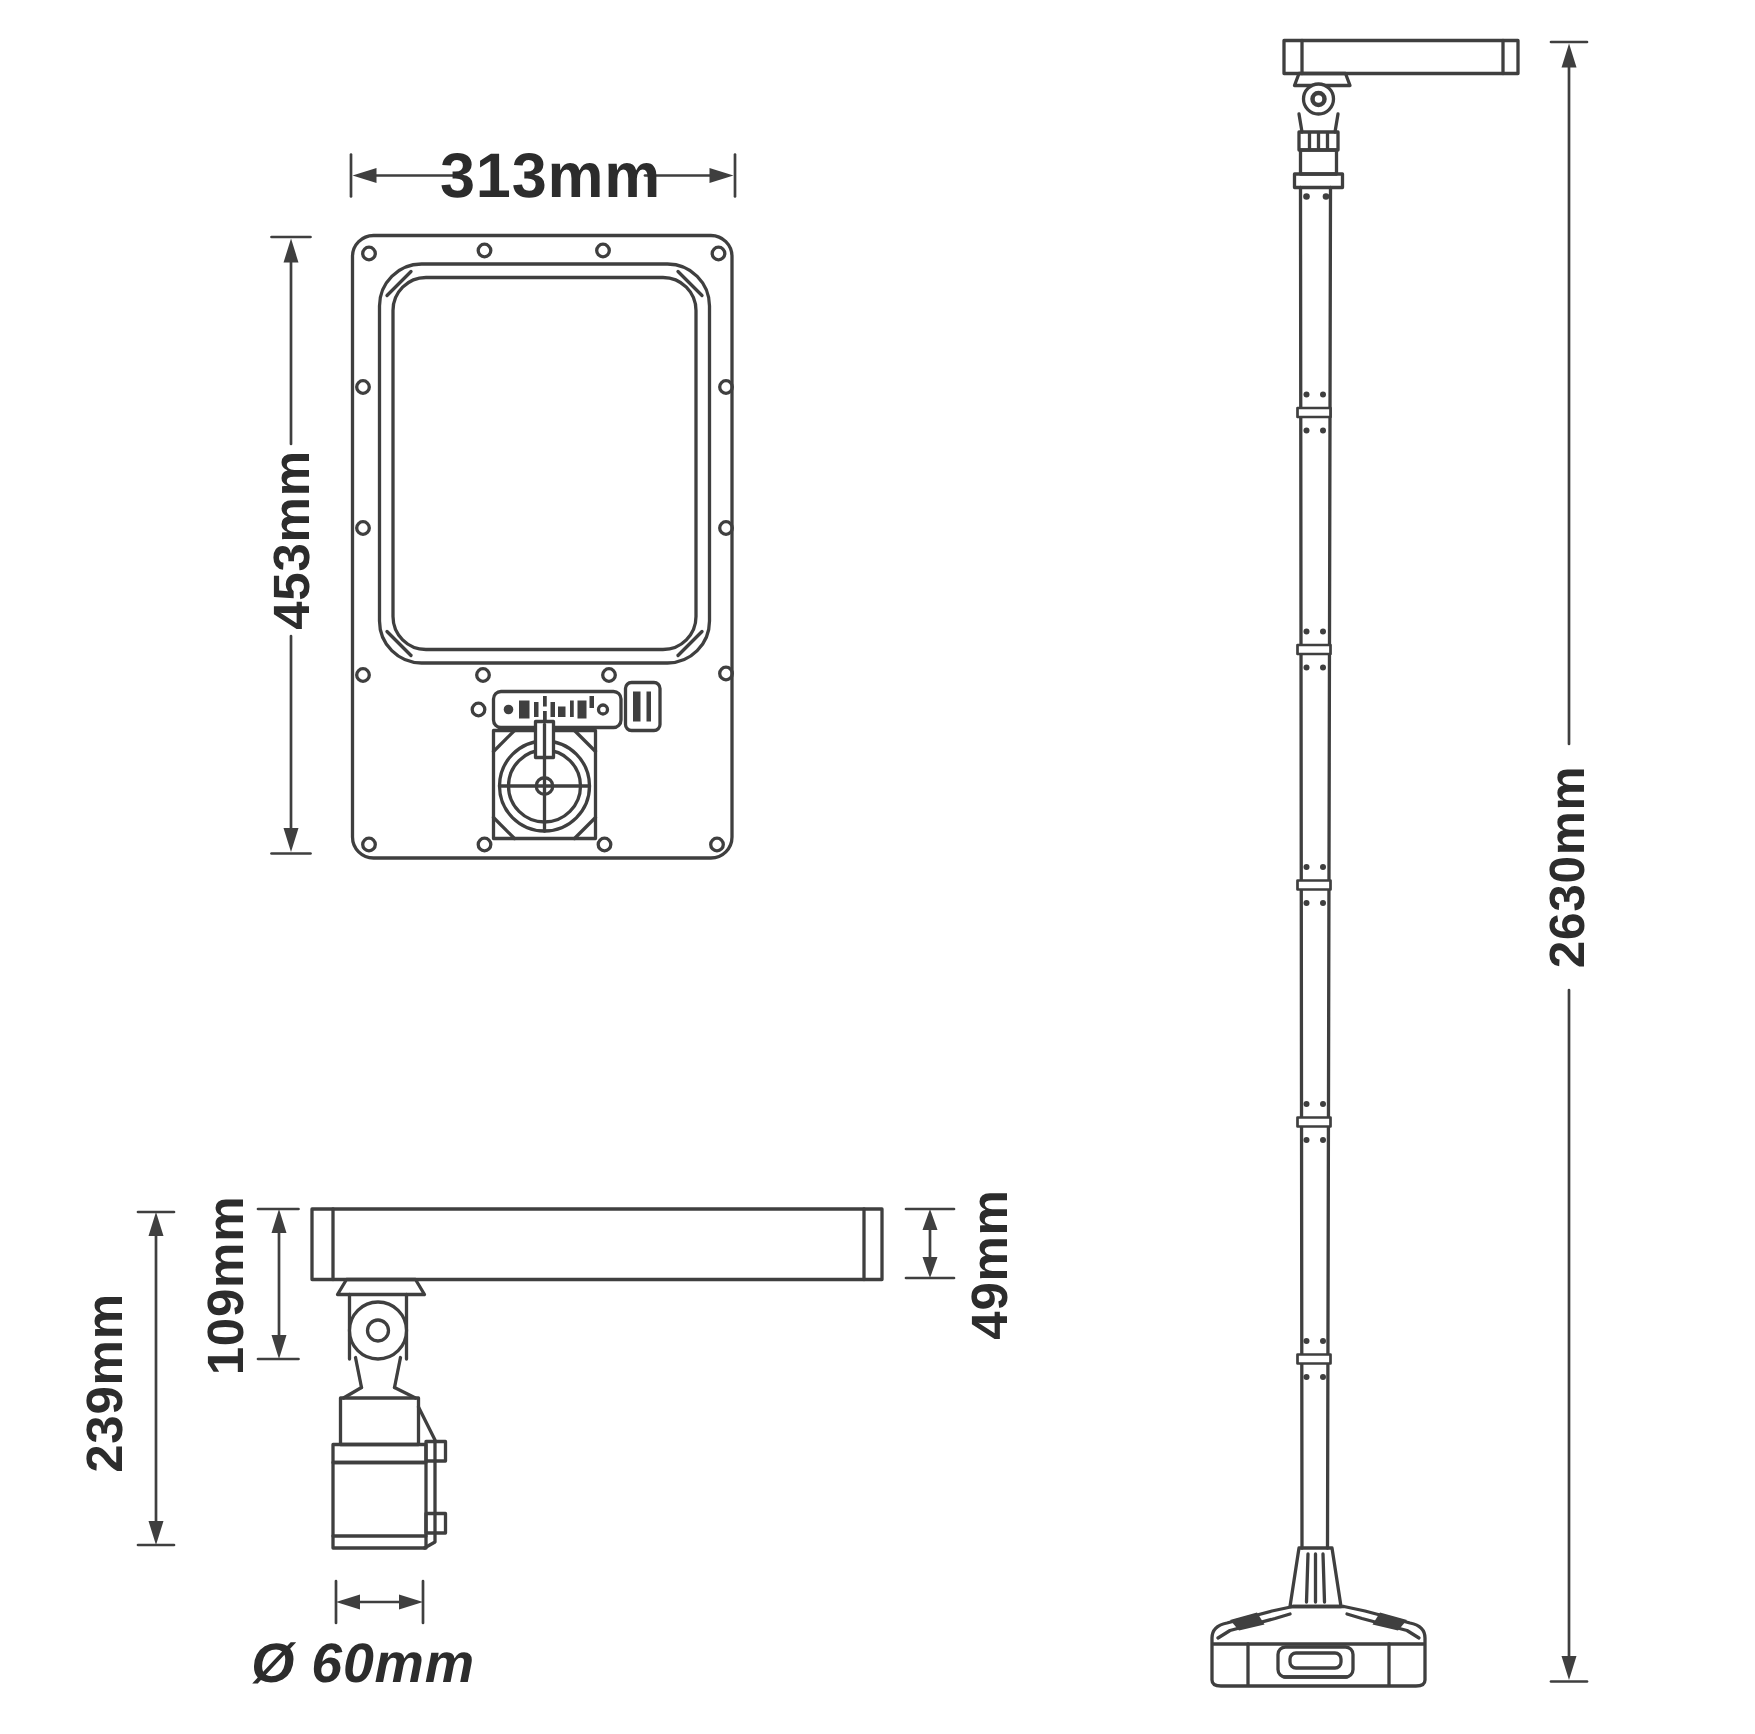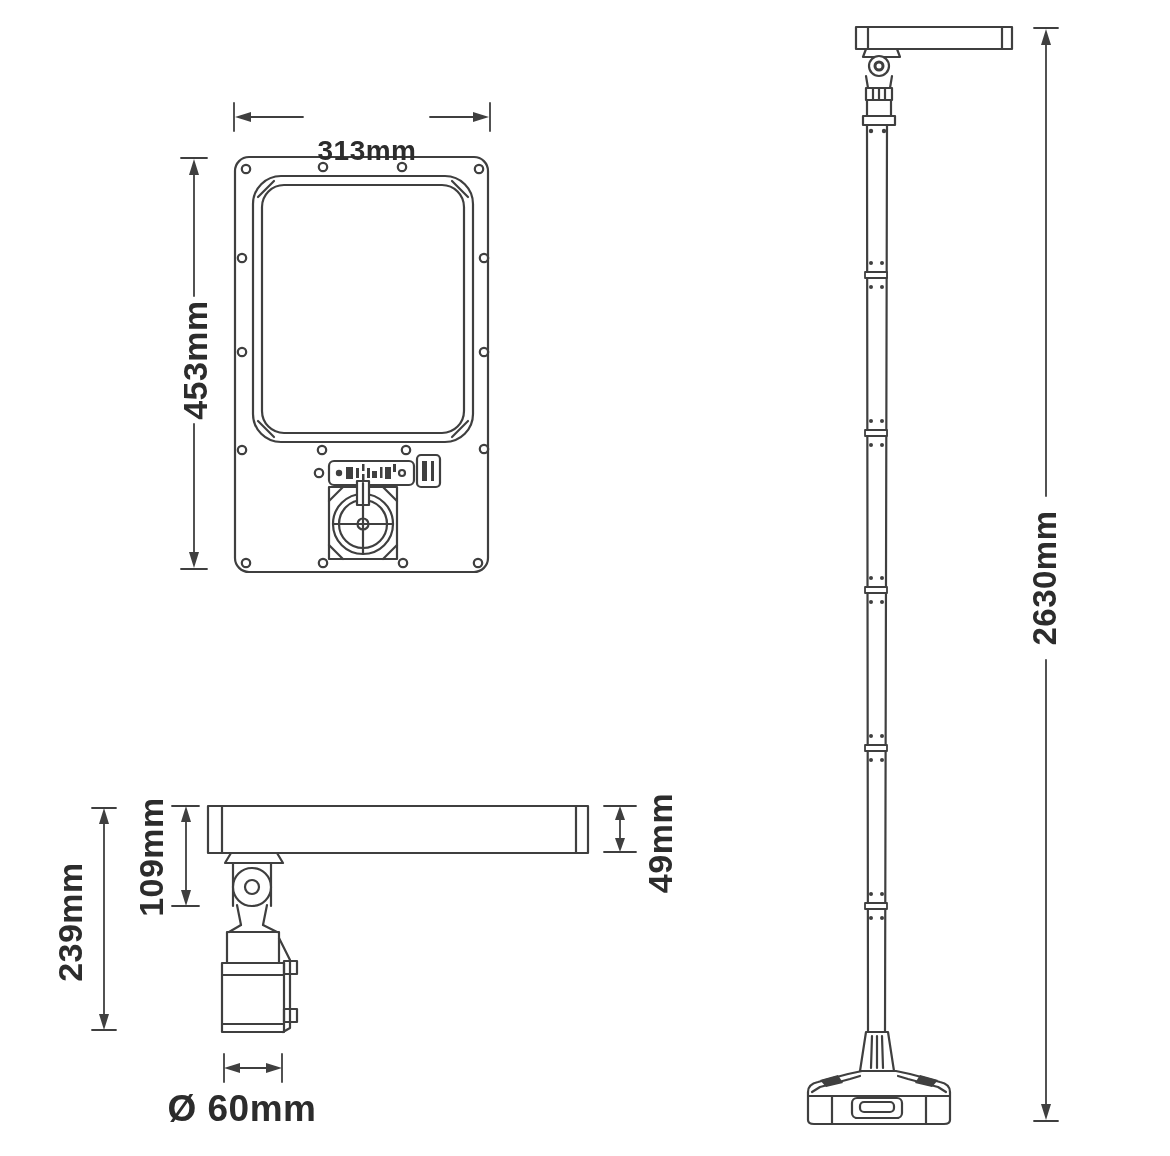--- a/index.html
+++ b/index.html
@@ -241,26 +241,26 @@
       <line class="dl" x1="1034" y1="28" x2="1058" y2="28"></line>
       <line class="dl" x1="1034" y1="1121" x2="1058" y2="1121"></line>
       <line class="dl" x1="1046" y1="44" x2="1046" y2="496"></line>
       <line class="dl" x1="1046" y1="660" x2="1046" y2="1106"></line>
       <polygon class="fl" points="1046,29 1041,45 1051,45"></polygon>
       <polygon class="fl" points="1046,1120 1041,1104 1051,1104"></polygon>
     </g>
   </g>
 </svg>
 
-  <div class="dim" style="left:305px;top:99px;width:124px;height:36px;font-size:28px;margin-top:34px;">313mm</div>
+  <div class="dim" style="left:305px;top:99px;width:124px;height:36px;font-size:42px;">313mm</div>
 
   <div class="dim vert" style="left:120px;top:340px;width:150px;height:40px;font-size:34px;">453mm</div>
 
   <div class="dim vert" style="left:-5px;top:902px;width:150px;height:40px;font-size:34px;">239mm</div>
 
   <div class="dim vert" style="left:76px;top:837px;width:150px;height:40px;font-size:34px;">109mm</div>
 
   <div class="dim vert" style="left:600px;top:823px;width:120px;height:40px;font-size:34px;">49mm</div>
 
-  <div class="dim" style="left:147px;top:1088px;width:190px;height:42px;font-size:37px;">Ø 60mm</div>
+  <div class="dim" style="left:147px;top:1088px;width:190px;height:42px;font-size:37px;font-style:italic;">Ø 60mm</div>
 
   <div class="dim vert" style="left:960px;top:558px;width:170px;height:40px;font-size:33px;">2630mm</div>
 </div>
 
 </body></html>

